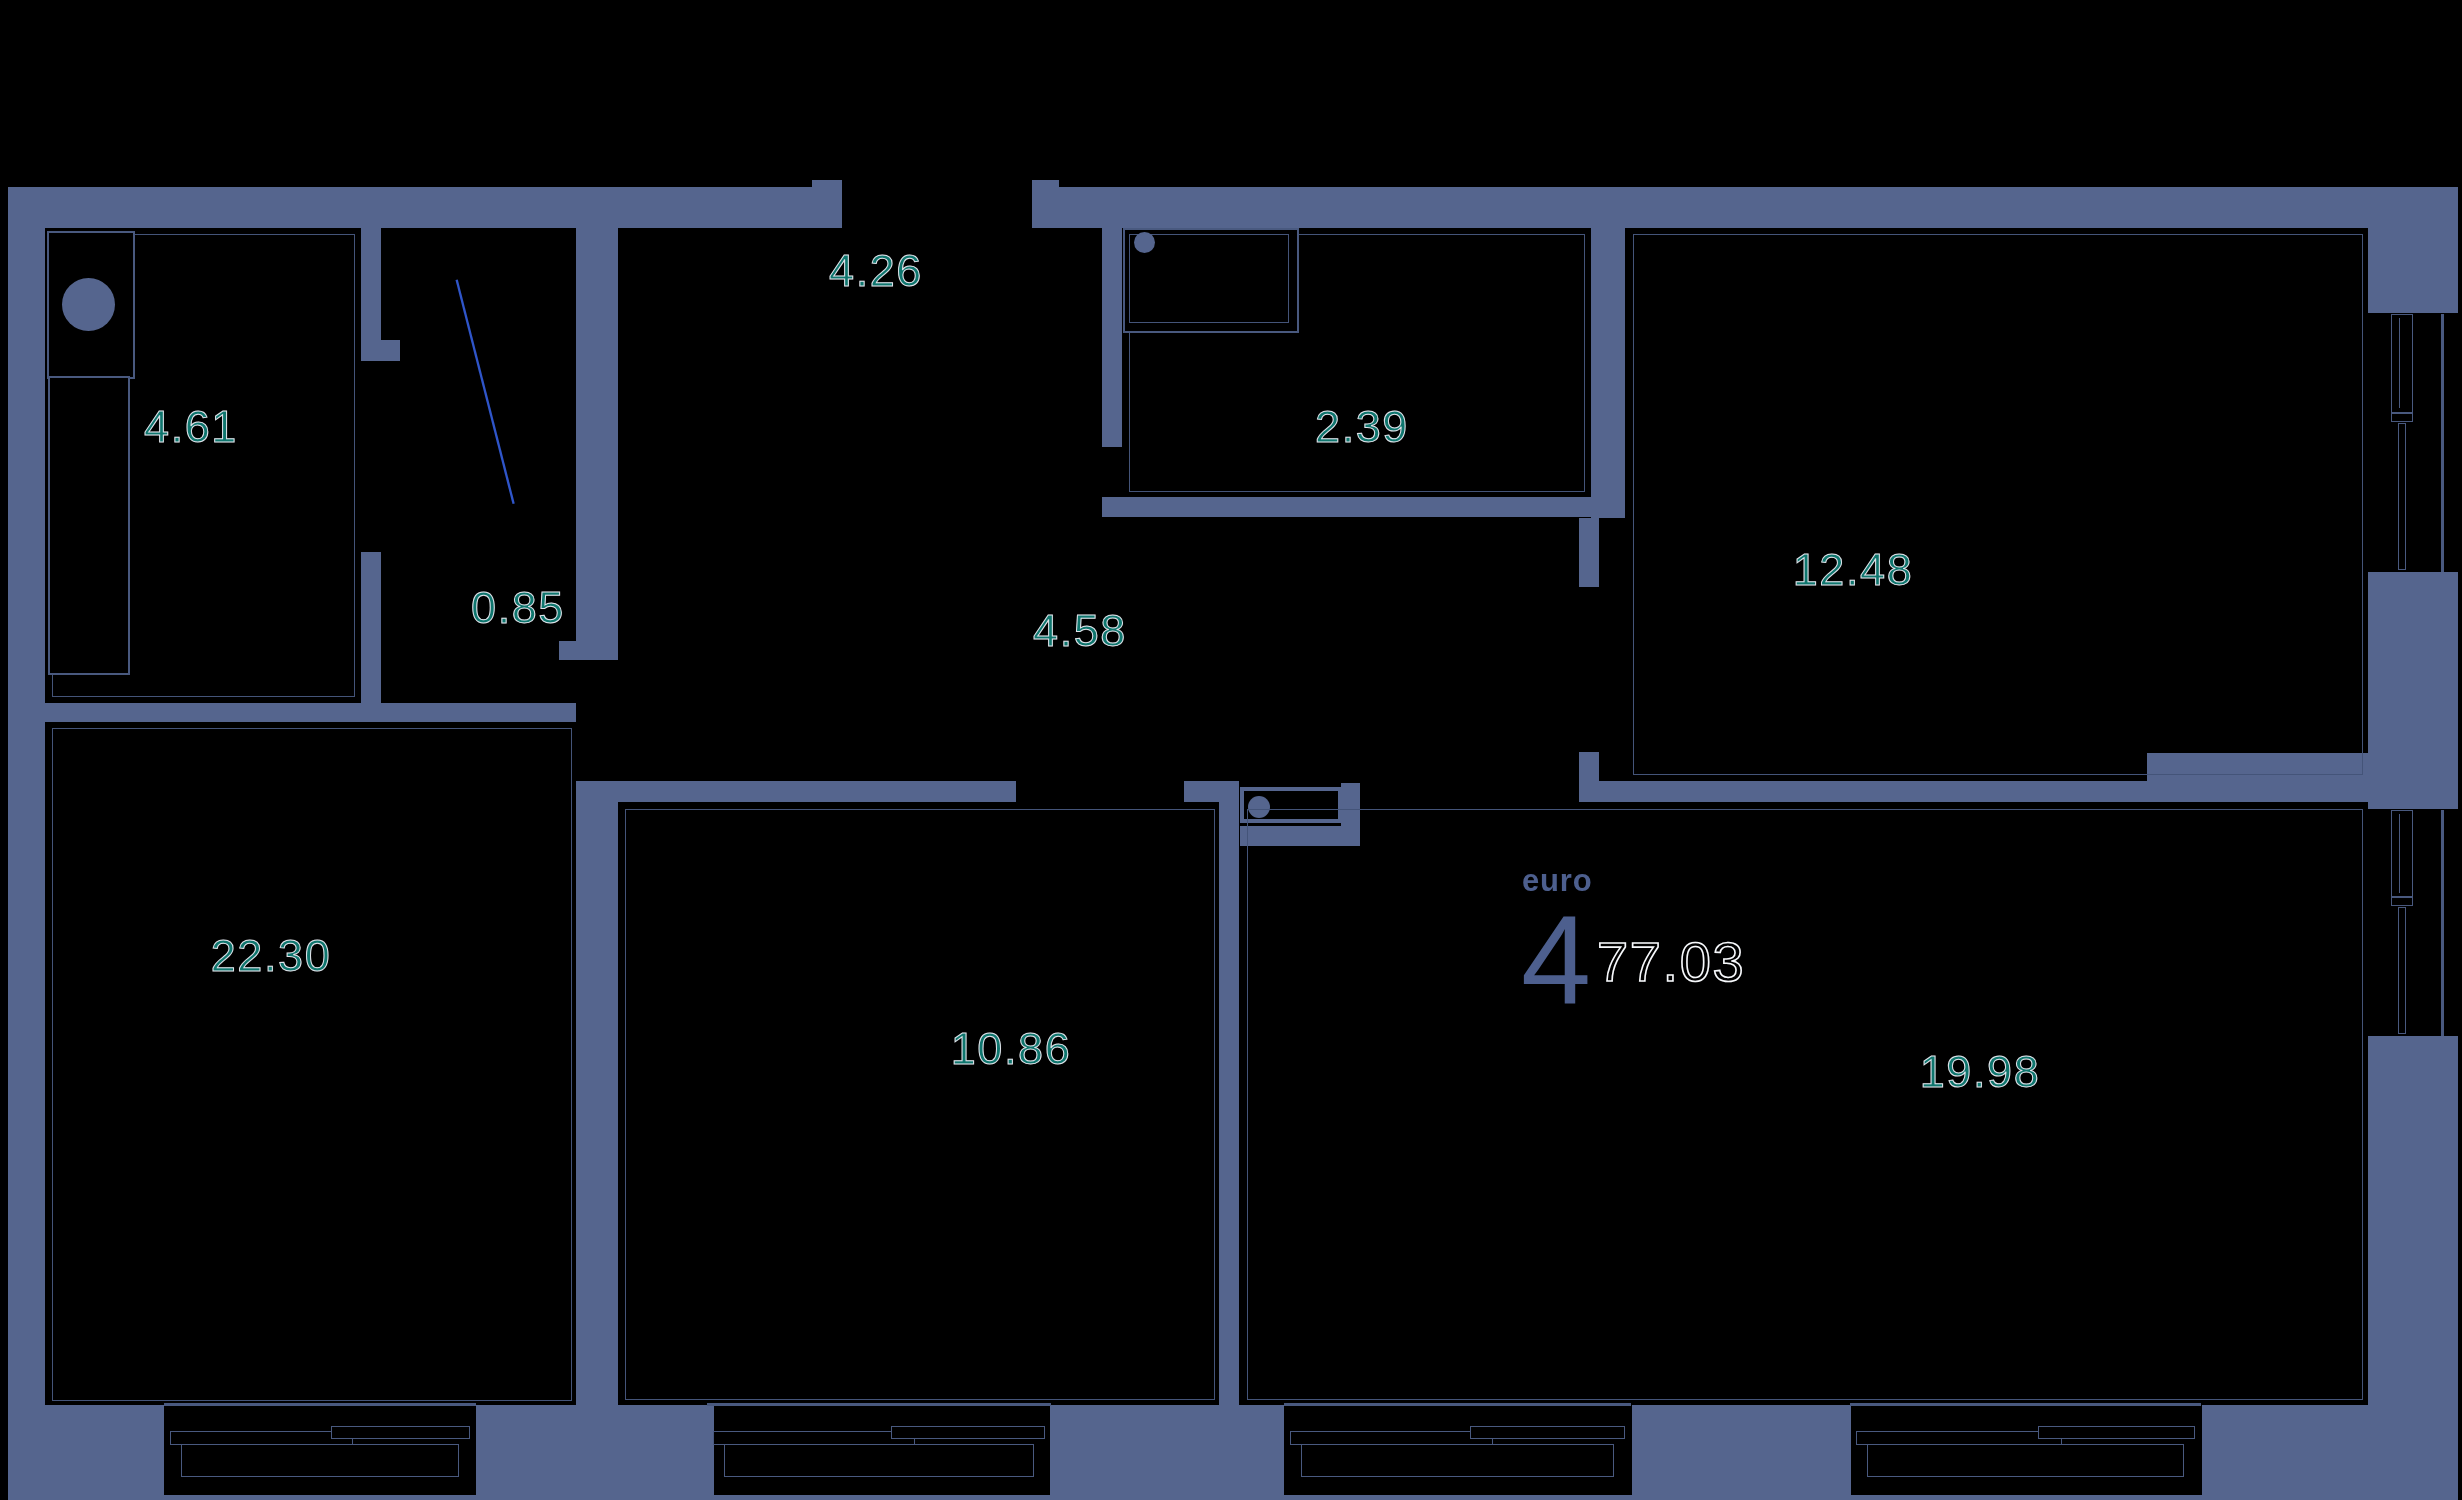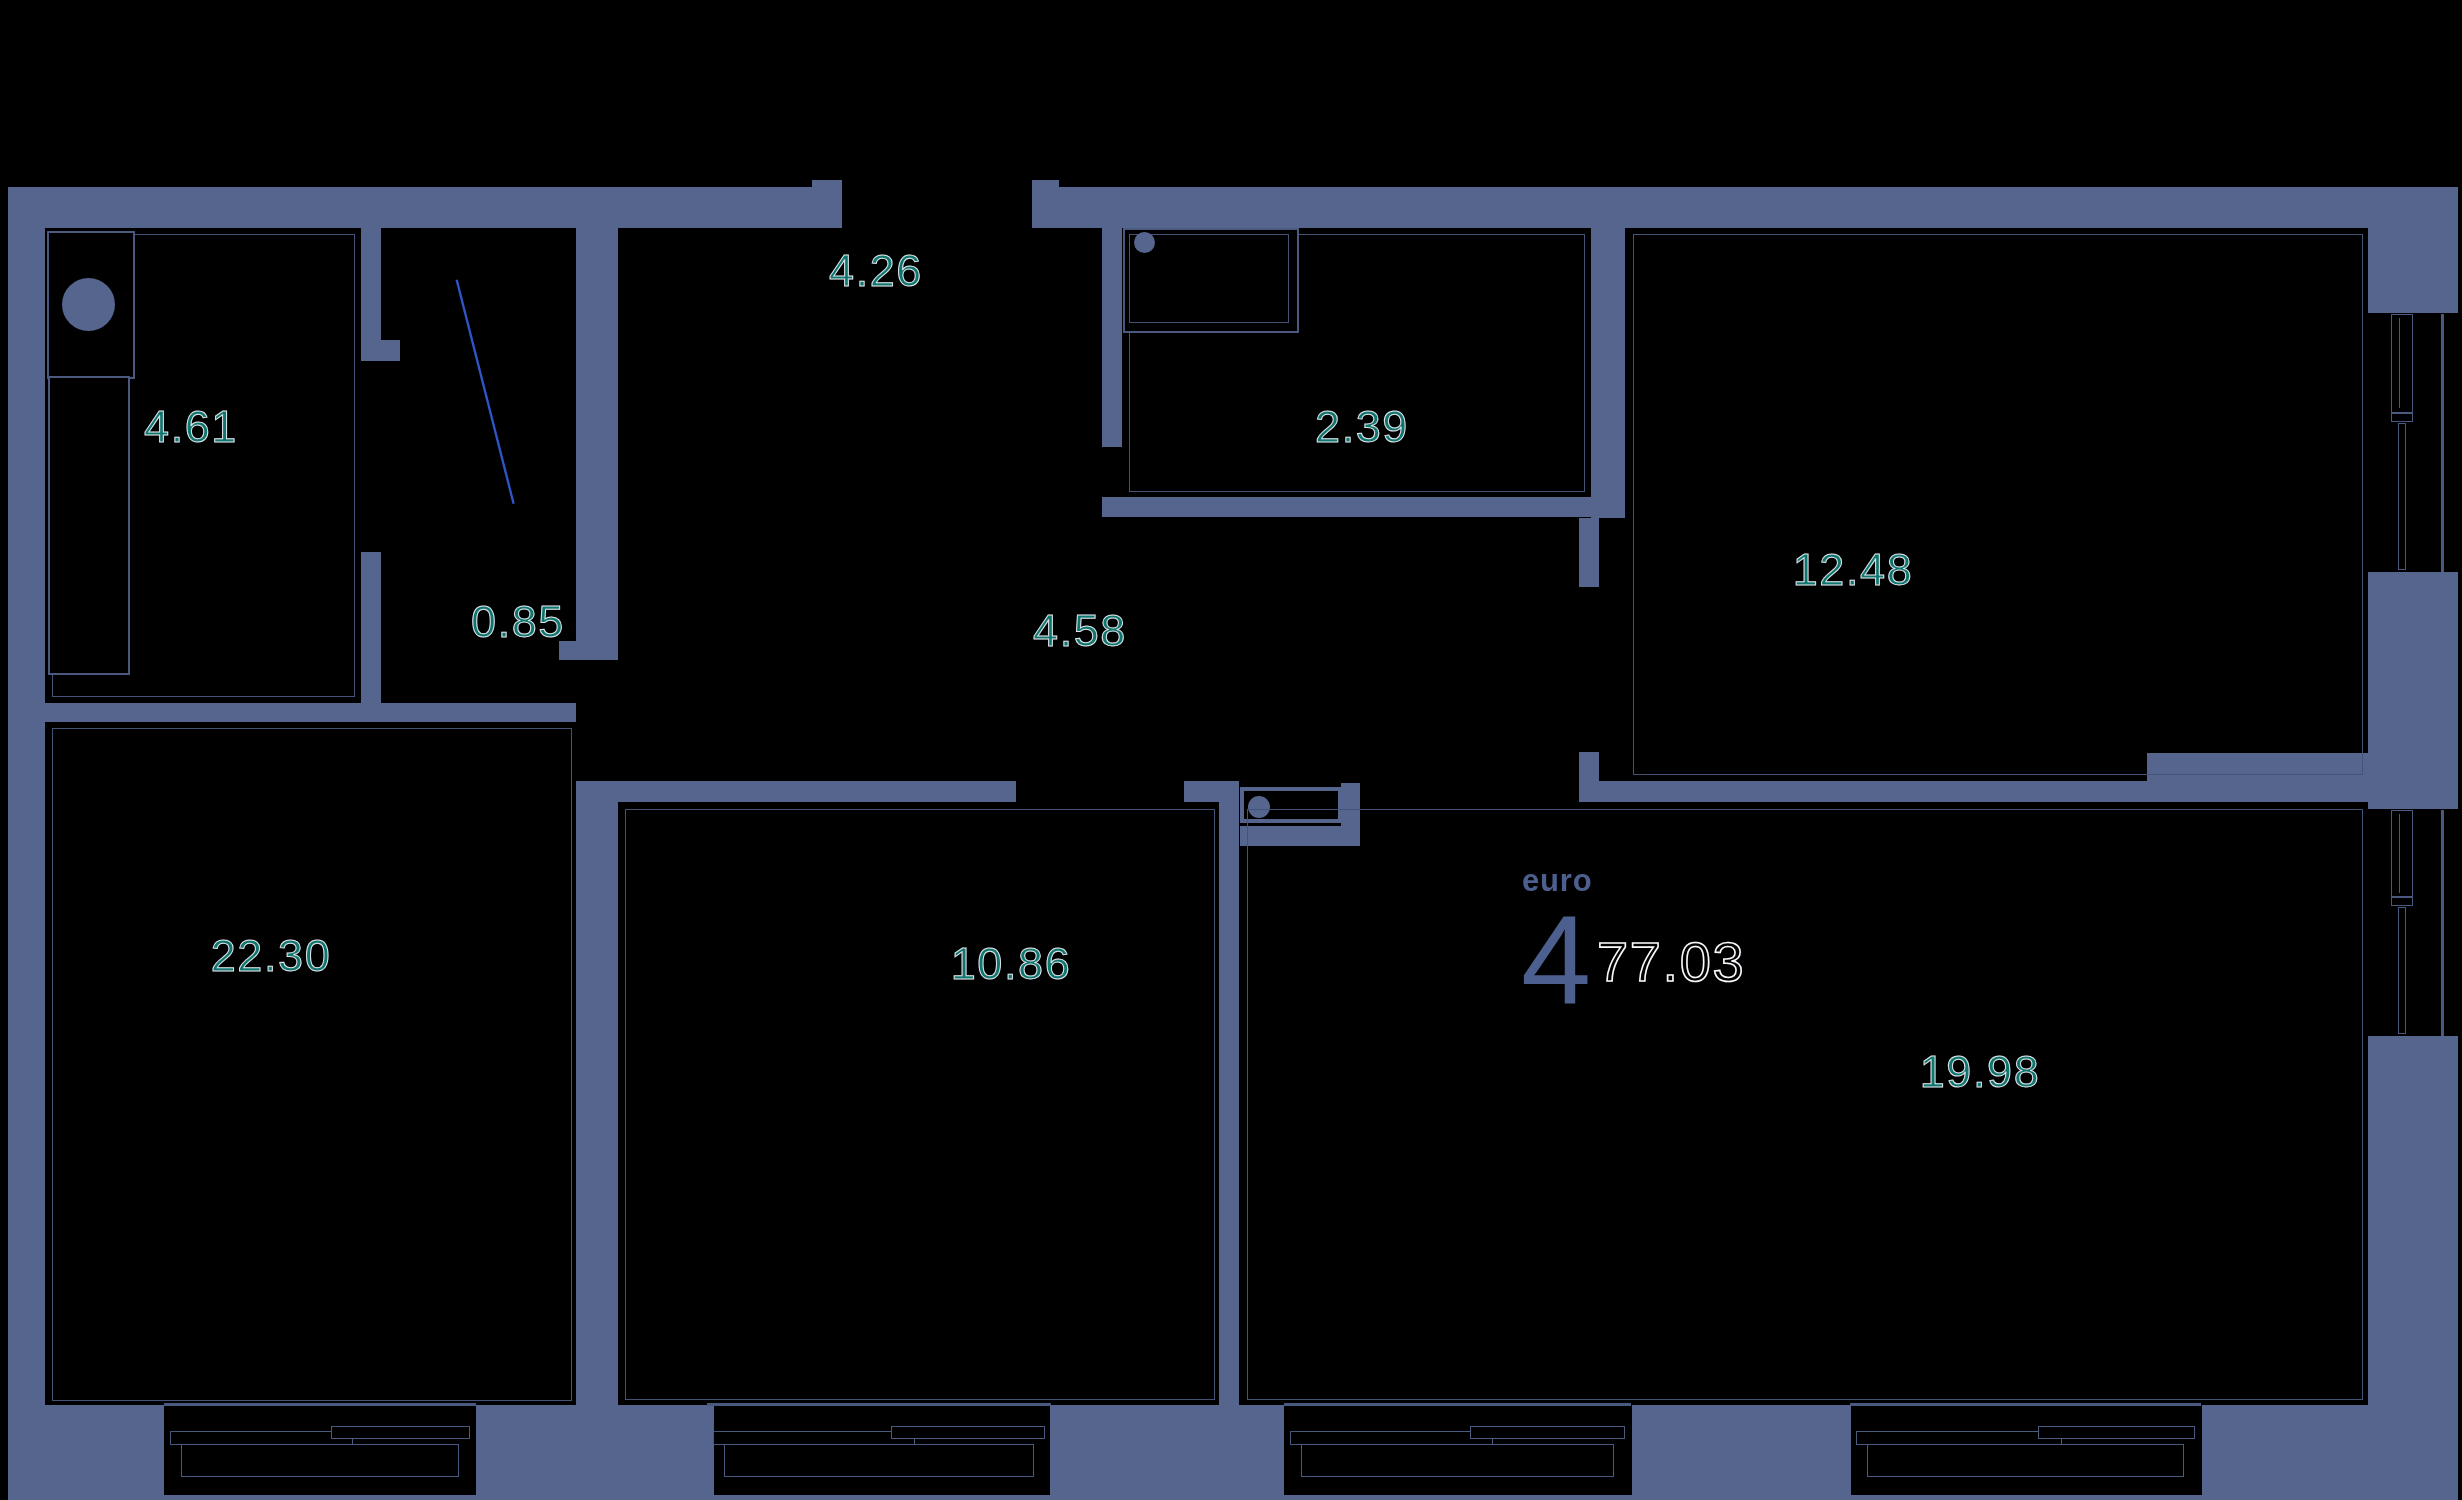--- a/index.html
+++ b/index.html
@@ -151,24 +151,24 @@
   </div>
 
   <svg class="overlay" width="2462" height="1501" viewBox="0 0 3154 1922">
     <line x1="585" y1="358" x2="658" y2="645" stroke="#2f55c9" stroke-width="3"></line>
   </svg>
 
   <div class="lab" style="left:191px;top:427px">4.61</div>
   <div class="lab" style="left:876px;top:271px">4.26</div>
   <div class="lab" style="left:1362px;top:427px">2.39</div>
   <div class="lab" style="left:1853px;top:570px">12.48</div>
-  <div class="lab" style="left:518px;top:622px">0.85</div>
+  <div class="lab" style="left:518px;top:608px">0.85</div>
   <div class="lab" style="left:1080px;top:631px">4.58</div>
   <div class="lab" style="left:271px;top:956px">22.30</div>
-  <div class="lab" style="left:1011px;top:964px">10.86</div>
+  <div class="lab" style="left:1011px;top:1049px">10.86</div>
   <div class="lab" style="left:1980px;top:1072px">19.98</div>
 
   <div class="title-euro">euro</div>
   <div class="title-num">4</div>
   <div class="title-area">77.03</div>
 
 </div>
 
 
 </body></html>

